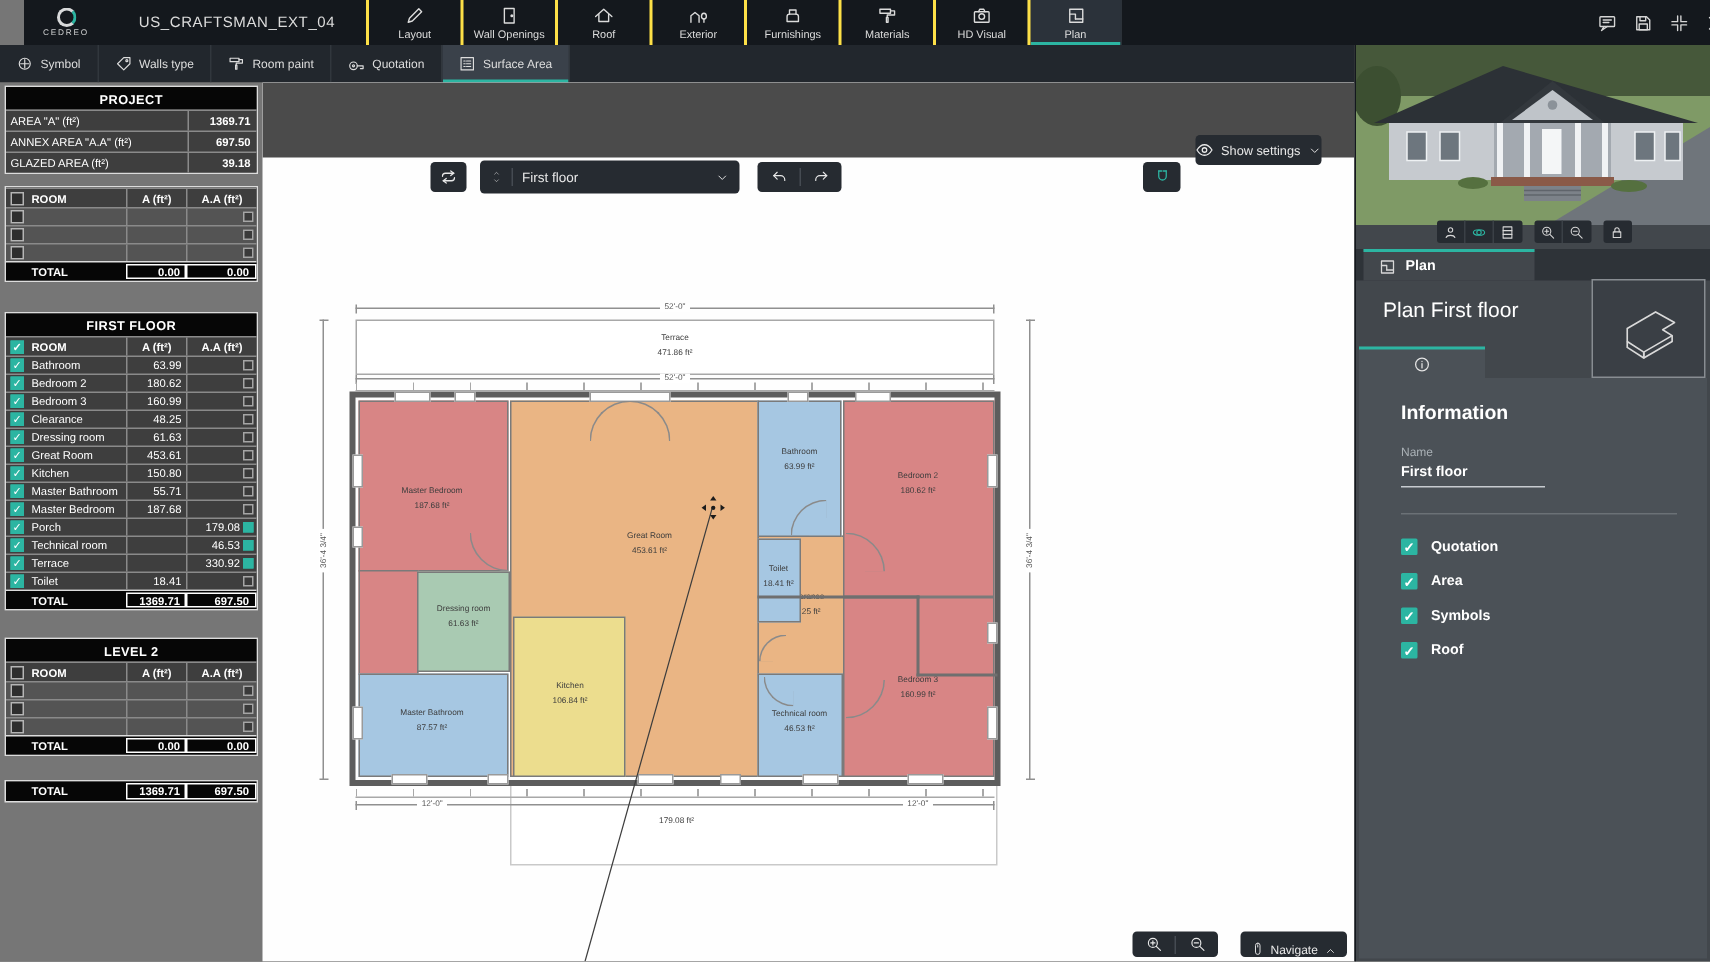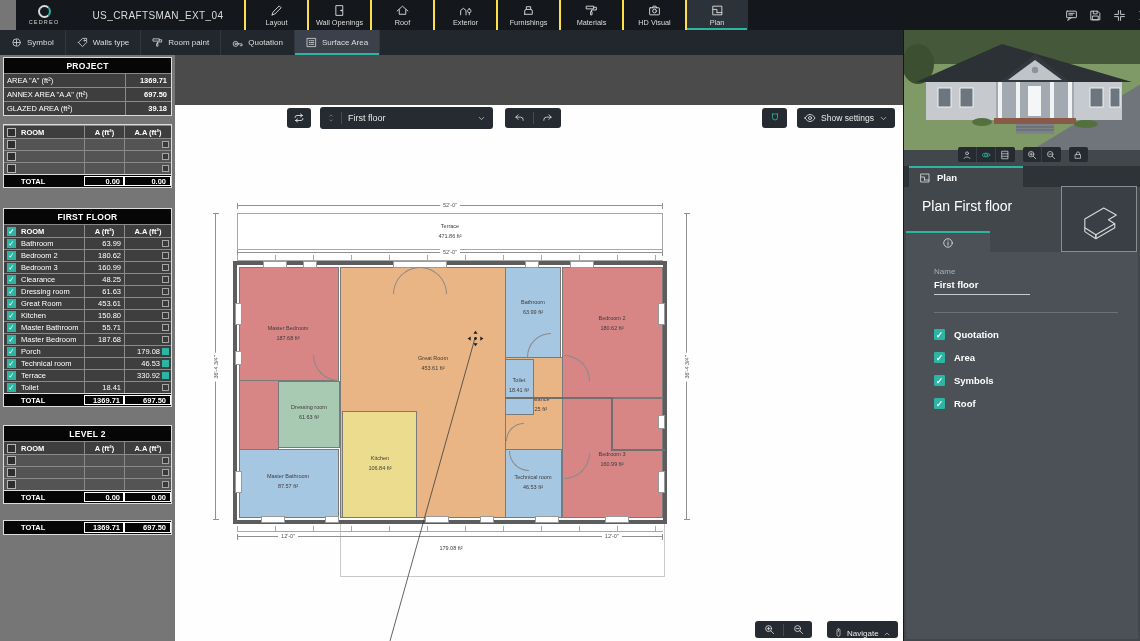--- a/index.html
+++ b/index.html
@@ -751,21 +751,21 @@
         </span>
     </div>
     <div class="fbtn" style="left:587px;top:53px;width:25px;color:#2cb5a2">
       <span style="width:12px;height:12px">
           <svg class="ic" viewBox="0 0 24 24">
             <path d="M7 4v7a5 5 0 0010 0V4"></path>
             <path d="M7 4h4M13 4h4"></path>
           </svg>
         </span>
     </div>
-    <div class="fbtn" style="left:622px;top:53px;width:98px;gap:5px;font-size:8.5px">
+    <div class="fbtn" style="left:622px;top:35px;width:84px;gap:5px;font-size:8.5px">
       <span style="width:12px;height:12px">
           <svg class="ic" viewBox="0 0 24 24">
             <path d="M2 12c3-5 7-7 10-7s7 2 10 7c-3 5-7 7-10 7s-7-2-10-7z"></path>
             <circle cx="12" cy="12" r="3"></circle>
           </svg>
         </span>
       <span>Show settings</span>
       <span style="width:9px;height:9px">
           <svg class="ic" viewBox="0 0 24 24">
             <path d="M6 9l6 6 6-6"></path>
@@ -926,20 +926,21 @@
       <span class="ii">
           <svg class="ic" viewBox="0 0 24 24">
             <circle cx="12" cy="12" r="8.5"></circle>
             <path d="M12 11v5.5"></path>
             <path d="M12 7.8v.3"></path>
           </svg>
         </span>
     </div>
 
     <div class="icontent">
+      <div class="ihead">Information</div>
       <div class="nlabel">Name</div>
       <div class="nvalue">First floor</div>
       <hr class="idiv">
       <div id="plan-options">
           <div class="opt">
      <span class="ocb on">✓</span>
      <span>Quotation</span>
           </div>
           <div class="opt">
      <span class="ocb on">✓</span>

